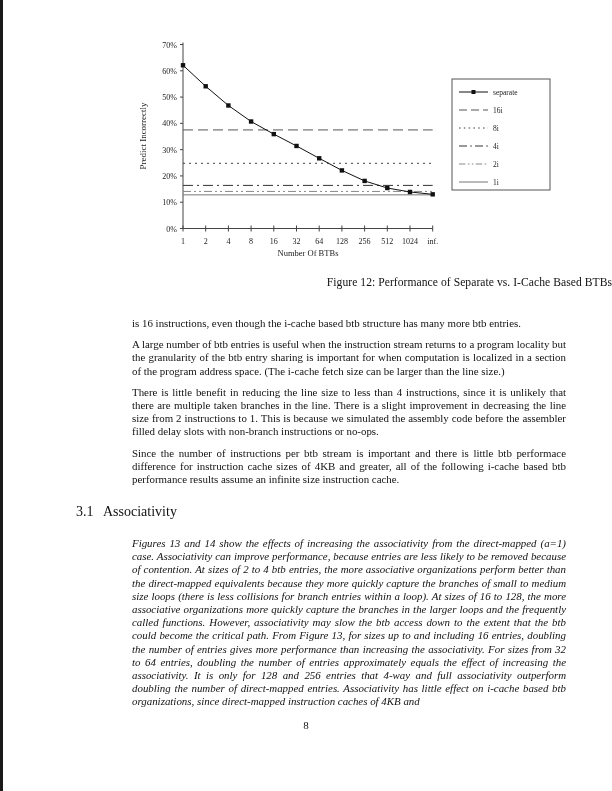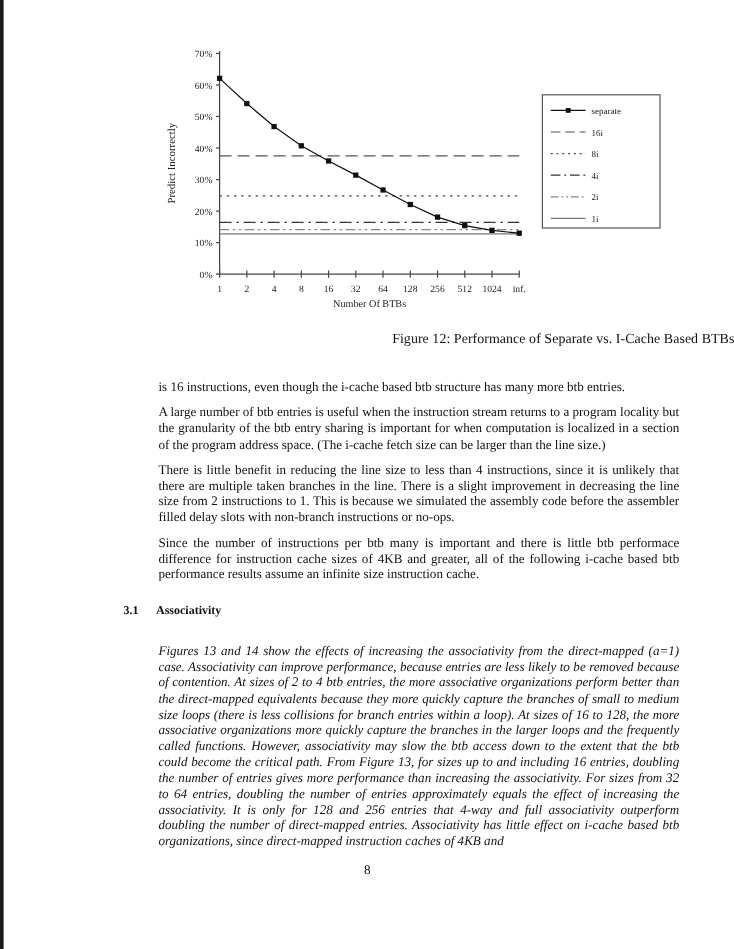--- a/index.html
+++ b/index.html
@@ -15,21 +15,21 @@
     position: absolute; left: 0; width: 612px; top: 276px; text-align: right;
     font-size: 11.6px; letter-spacing: 0.05px;
   }
   .body-text {
     position: absolute; left: 89px; width: 434px;
     font-size: 10.9px; line-height: 13.2px; text-align: justify; margin-left: 43px;
   }
   .body-text p { margin: 0 0 8px 0; }
   .p-first { top: 317px; }
   .section-heading {
-    position: absolute; left: 103px; top: 504px; font-size: 10px; font-weight: bold;
+    position: absolute; left: 76px; top: 504px; font-size: 14px; font-weight: normal;
   }
   .section-heading .num { display: inline-block; width: 27px; }
   .p-assoc { top: 537px; font-style: italic; }
   .page-num { position: absolute; left: 0; width: 612px; top: 719px; text-align: center; font-size: 11px; }
 </style>
 </head>
 <body>
 
 <div class="scan-bar"></div>
 
@@ -123,21 +123,21 @@
       <text x="493" y="185" font-size="7.5">1i</text>
     </g>
 </svg>
 
 <div class="caption">Figure 12: Performance of Separate vs. I-Cache Based BTBs</div>
 
 <div class="body-text p-first">
   <p>is 16 instructions, even though the i-cache based btb structure has many more btb entries.</p>
   <p>A large number of btb entries is useful when the instruction stream returns to a program locality but the granularity of the btb entry sharing is important for when computation is localized in a section of the program address space. (The i-cache fetch size can be larger than the line size.)</p>
   <p>There is little benefit in reducing the line size to less than 4 instructions, since it is unlikely that there are multiple taken branches in the line. There is a slight improvement in decreasing the line size from 2 instructions to 1. This is because we simulated the assembly code before the assembler filled delay slots with non-branch instructions or no-ops.</p>
-  <p>Since the number of instructions per btb many is important and there is little btb performace difference for instruction cache sizes of 4KB and greater, all of the following i-cache based btb performance results assume an infinite size instruction cache.</p>
+  <p>Since the number of instructions per btb stream is important and there is little btb performace difference for instruction cache sizes of 4KB and greater, all of the following i-cache based btb performance results assume an infinite size instruction cache.</p>
 </div>
 
 <div class="section-heading">
   <span class="num">3.1</span><span>Associativity</span>
 </div>
 
 <div class="body-text p-assoc">
   <p>Figures 13 and 14 show the effects of increasing the associativity from the direct-mapped (a=1) case. Associativity can improve performance, because entries are less likely to be removed because of contention. At sizes of 2 to 4 btb entries, the more associative organizations perform better than the direct-mapped equivalents because they more quickly capture the branches of small to medium size loops (there is less collisions for branch entries within a loop). At sizes of 16 to 128, the more associative organizations more quickly capture the branches in the larger loops and the frequently called functions. However, associativity may slow the btb access down to the extent that the btb could become the critical path. From Figure 13, for sizes up to and including 16 entries, doubling the number of entries gives more performance than increasing the associativity. For sizes from 32 to 64 entries, doubling the number of entries approximately equals the effect of increasing the associativity. It is only for 128 and 256 entries that 4-way and full associativity outperform doubling the number of direct-mapped entries. Associativity has little effect on i-cache based btb organizations, since direct-mapped instruction caches of 4KB and</p>
 </div>
 

